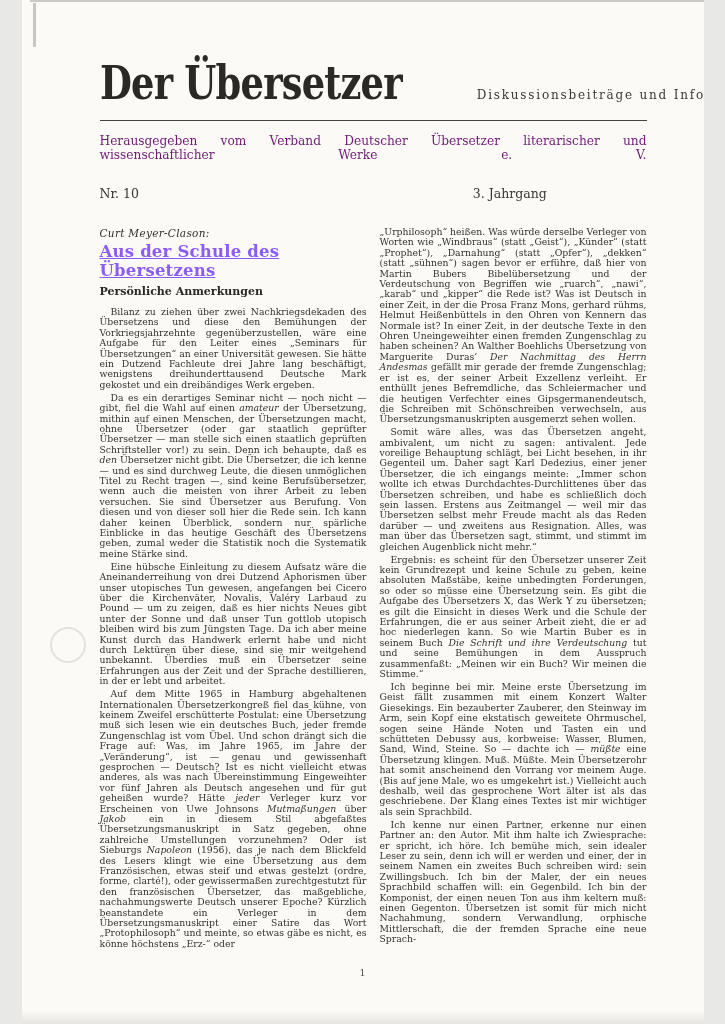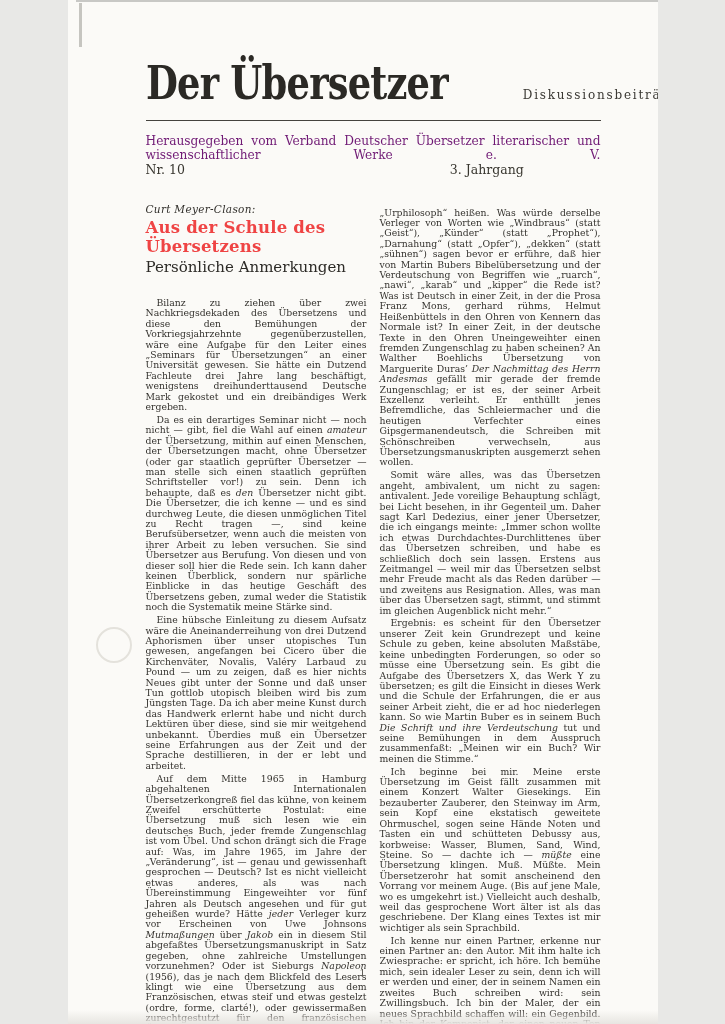--- a/index.html
+++ b/index.html
@@ -1,48 +1,48 @@
 <!DOCTYPE html>
 <html lang="de"><head>
 <meta charset="utf-8">
 <style>
   html,body{margin:0;padding:0;background:#e8e8e6;}
   .page{
     position:relative;
-    width:590px;height:1024px;
+    width:682px;height:1024px;
     margin:0 auto;
     background:#fbfaf7;
     overflow:hidden;
     font-family:"DejaVu Serif","Liberation Serif",serif;
     color:#34322e;
     box-sizing:border-box;
   }
   
   .top-edge{position:absolute;top:0;left:8px;right:0;height:1.5px;background:#6a6a68;opacity:.35;}
   .corner-mark{position:absolute;top:3px;left:11px;width:3px;height:44px;background:#77756f;opacity:.4;}
   .hole-punch{position:absolute;left:28px;top:627px;width:32px;height:32px;border-radius:50%;border:2px solid #e4e2dc;}
   .bottom-strip{position:absolute;bottom:0;left:0;right:0;height:14px;background:linear-gradient(rgba(236,234,230,0),#e7e5e1);}
   .content{padding:0 57px 0 78px;}
   
   .mast-row{display:flex;justify-content:space-between;align-items:baseline;margin-top:60px;}
   .mast-title{margin:0;font-size:46px;font-weight:bold;line-height:1;color:#2b2925;white-space:nowrap;}
   .mast-title .condensed{display:inline-block;transform:scaleX(.8);transform-origin:left bottom;letter-spacing:-1px;}
   .mast-subtitle{font-size:12px;letter-spacing:1.8px;color:#3a3833;white-space:nowrap;}
   .rule{border:none;border-top:1.5px solid #45433e;margin:14px 0 0 0;}
   .publisher{margin-top:13px;font-size:12.2px;color:#701a75;text-align:justify;text-align-last:justify;}
-  .issue-row{display:flex;font-size:12.5px;color:#38362f;}
+  .issue-row{display:flex;margin-top:24px;font-size:12.5px;color:#38362f;}
   .issue-row span{flex:1;}
   .issue-center{text-align:center;}
   .issue-right{text-align:center;}
   
-  .columns{display:flex;gap:13px;margin-top:26px;align-items:center;}
+  .columns{display:flex;gap:13px;margin-top:26px;}
   .col{width:289px;}
   .author{font-style:italic;font-size:10.5px;letter-spacing:.3px;color:#312f2b;}
-  .title{margin:3px 0 5px 0;font-size:16.5px;font-weight:bold;letter-spacing:.2px;color:#ef4444;}
-  .subhead{font-weight:normal;font-size:15px;line-height:13px;margin-bottom:24px;color:#2c2a26;}
+  .title{margin:3px 0 5px 0;font-size:16.5px;font-weight:bold;letter-spacing:.2px;color:#8b5cf6;text-decoration:underline;}
+  .subhead{font-weight:bold;font-size:11px;line-height:13px;margin-bottom:9px;color:#2c2a26;}
   .para{
     margin:0;font-size:9.3px;line-height:10.4px;
     text-align:justify;text-indent:11px;
     hyphens:auto;-webkit-hyphens:auto;
     color:#34322e;
   }
   .para+.para{margin-top:2.5px;}
   .para.no-indent{text-indent:0;}
   .page-footer{position:absolute;bottom:46px;left:0;right:0;text-align:center;font-size:9.5px;color:#55534e;}
 </style>

